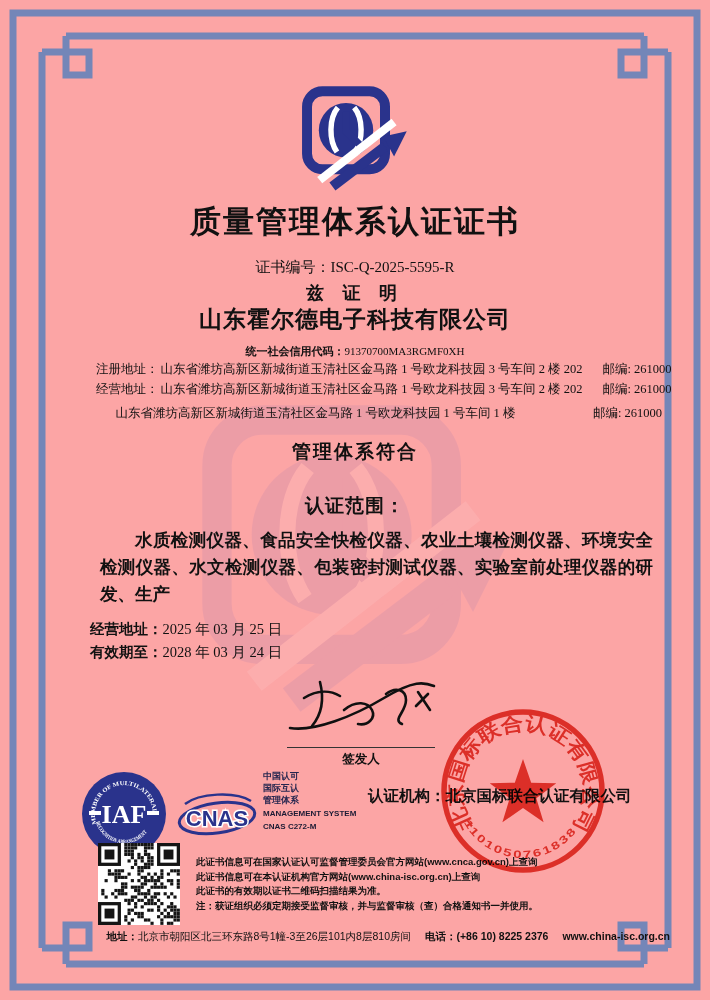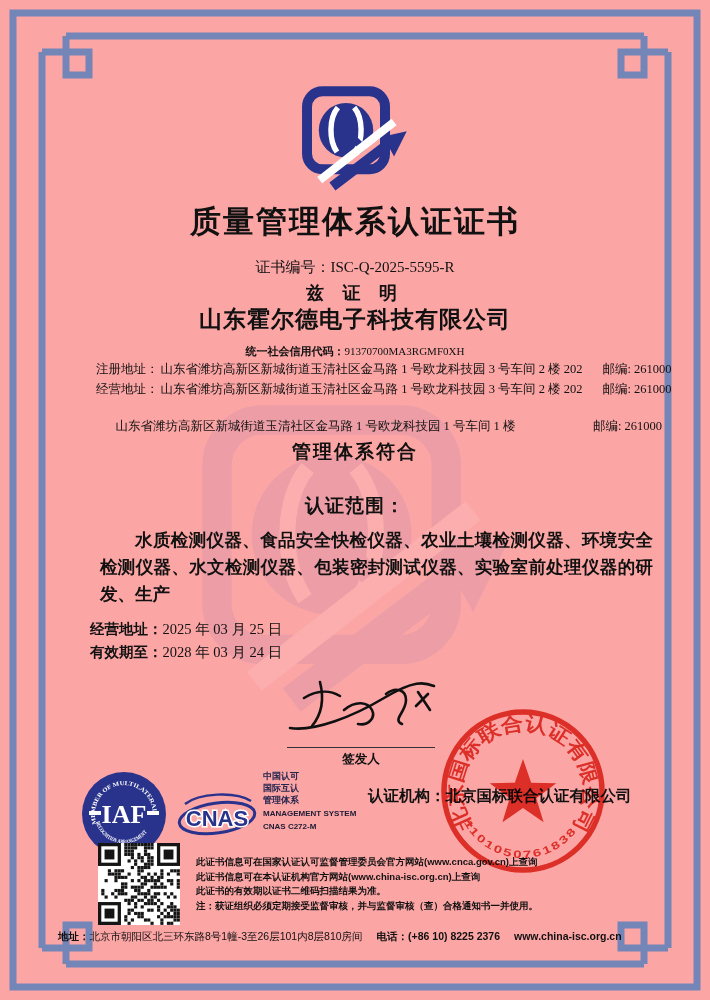--- a/index.html
+++ b/index.html
@@ -25,21 +25,21 @@
   .logo{left:296px;top:84px;width:120px;height:107px;color:var(--navy);}
   .title{top:201px;font-size:31px;font-weight:bold;letter-spacing:2px;}
   .certno{top:258px;font-size:15px;}
   .hereby{top:281px;font-size:18px;font-weight:bold;letter-spacing:7px;}
   .company{top:304px;font-size:23px;font-weight:bold;letter-spacing:1px;}
   .credit{top:344px;font-size:11px;}
   .credit b{font-weight:bold;}
   .addr-row{left:58px;right:48px;display:flex;font-size:12.5px;white-space:nowrap;align-items:baseline;}
   .addr-row .lbl{font-weight:normal;margin-right:2px;margin-left:38px;}
   .addr-row .txt{margin-right:auto;}
-  .addr-row.centered .txt{margin:17px auto;}
+  .addr-row.centered .txt{margin:4px auto;}
   .addr-row .zip{margin-left:20px;}
   .conform{top:439px;font-size:19px;font-weight:bold;letter-spacing:2px;}
   .standard{top:464px;font-size:21px;}
   .scopehead{top:493px;font-size:19px;font-weight:bold;letter-spacing:1px;}
   .scope{left:57px;right:57px;top:527px;font-size:17.5px;font-weight:bold;line-height:1.55;
          font-family:"Liberation Sans","DejaVu Sans",sans-serif;text-align:justify;text-indent:2em;margin-left:43px;}
   .dates{left:90px;top:618px;font-size:14.5px;line-height:23px;}
   .dates .lbl{font-weight:bold;}
   
   .signature{left:282px;top:674px;width:158px;height:70px;}
@@ -51,21 +51,21 @@
   .acc-text{left:263px;top:770px;width:120px;font-family:"Liberation Sans","DejaVu Sans",sans-serif;color:#26264f;}
   .acc-text .cnline{font-size:9px;line-height:12px;font-weight:bold;}
   .acc-text .sysline{font-size:8px;line-height:11px;font-weight:bold;margin-top:2px;color:#1b1b34;}
   .bodyline{left:368px;top:786px;font-size:15.5px;font-weight:bold;z-index:1;white-space:nowrap;}
   .seal{left:436px;top:704px;width:174px;height:174px;z-index:5;opacity:.9;mix-blend-mode:multiply;}
   
   .qr{left:98px;top:843px;width:82px;height:82px;}
   .notes{left:196px;top:855px;width:430px;font-size:9.5px;line-height:14.5px;font-weight:bold;
          font-family:"Liberation Sans","DejaVu Sans",sans-serif;white-space:nowrap;z-index:1;}
   .footer{left:58px;top:930px;right:40px;font-size:10.5px;white-space:nowrap;
-          font-family:"Liberation Sans","DejaVu Sans",sans-serif;display:flex;align-items:baseline;}
+          font-family:"Liberation Sans","DejaVu Sans",sans-serif;display:flex;align-items:baseline;justify-content:flex-end;}
   .footer .b{font-weight:bold;}
   .footer .gap{width:14px;display:inline-block;}
   .seal text{font-family:"Liberation Sans","DejaVu Sans",sans-serif;}
 </style>
 </head>
 <body>
 
 <div class="page">
 
   <svg width="0" height="0" style="position:absolute" aria-hidden="true">

